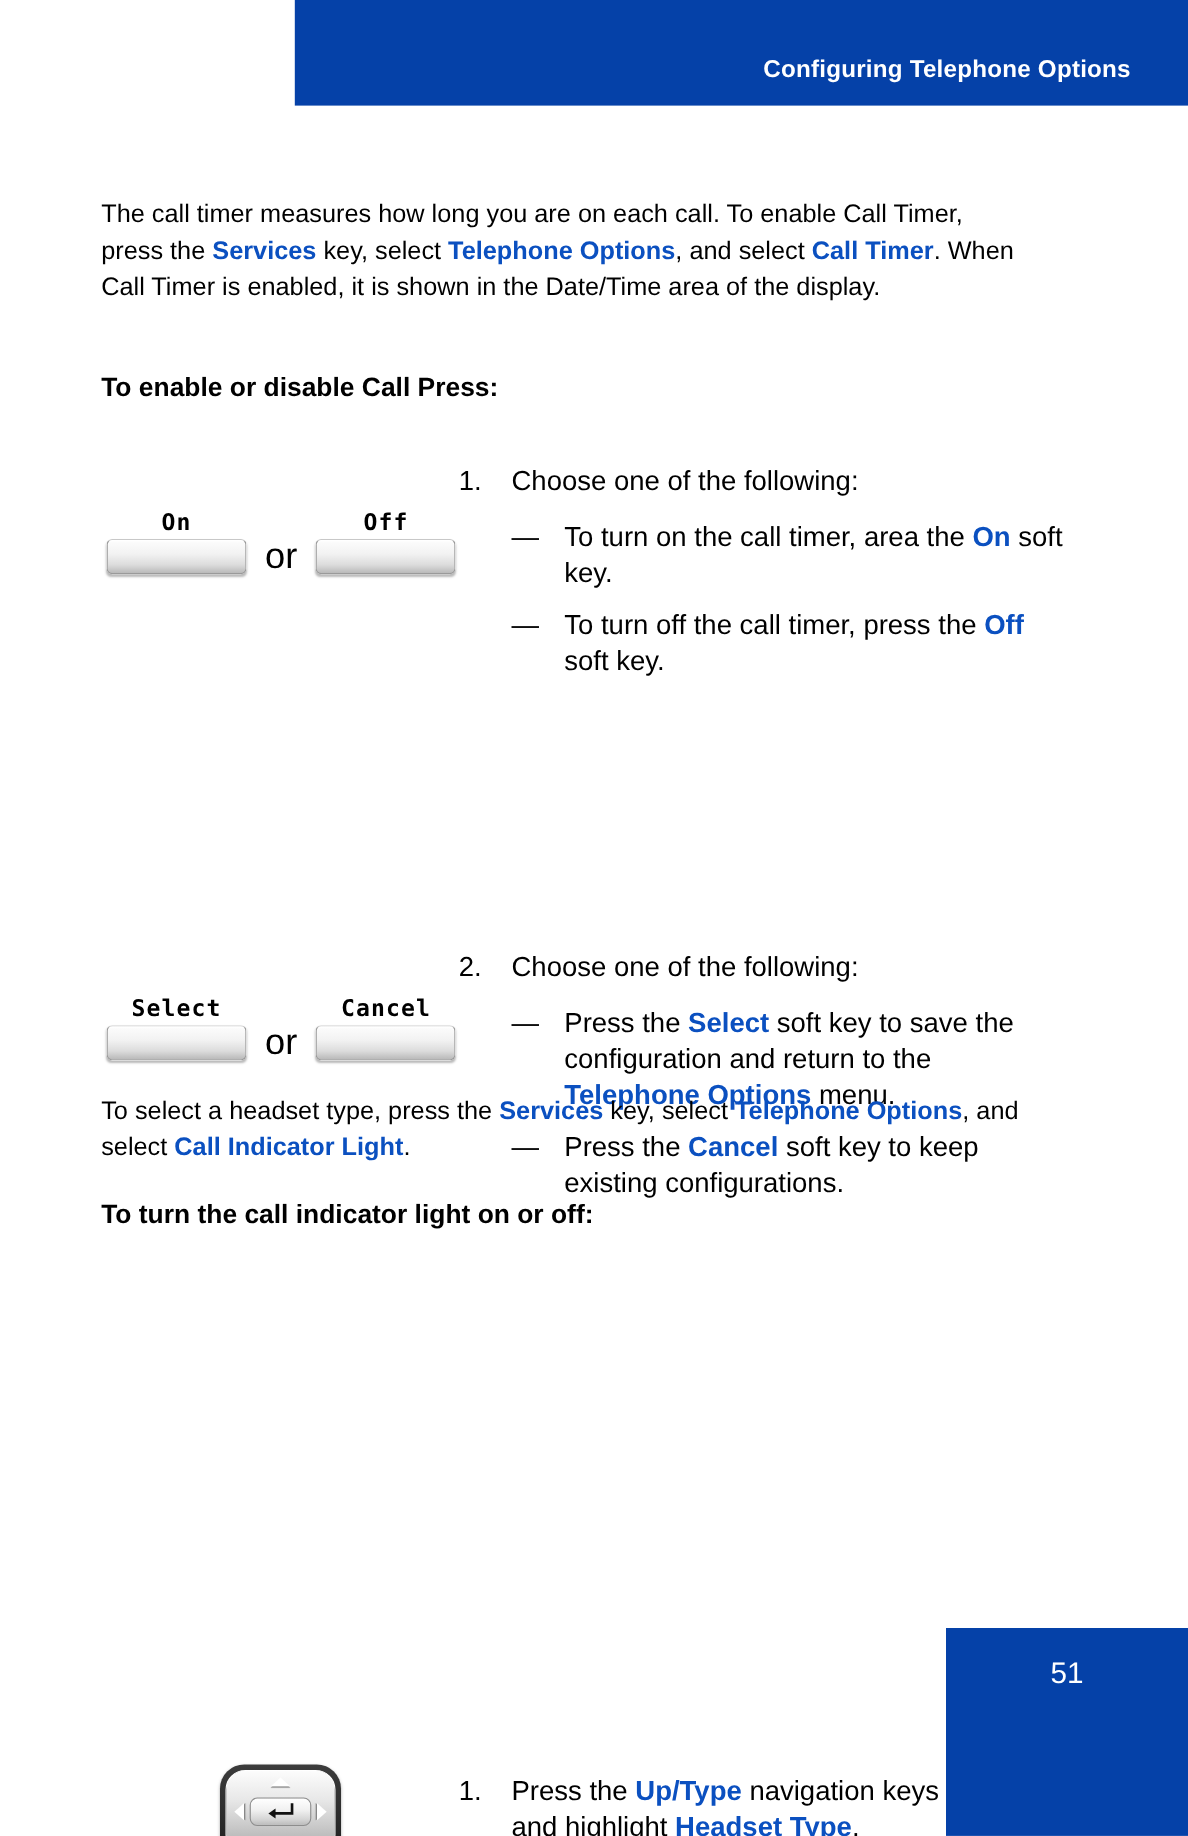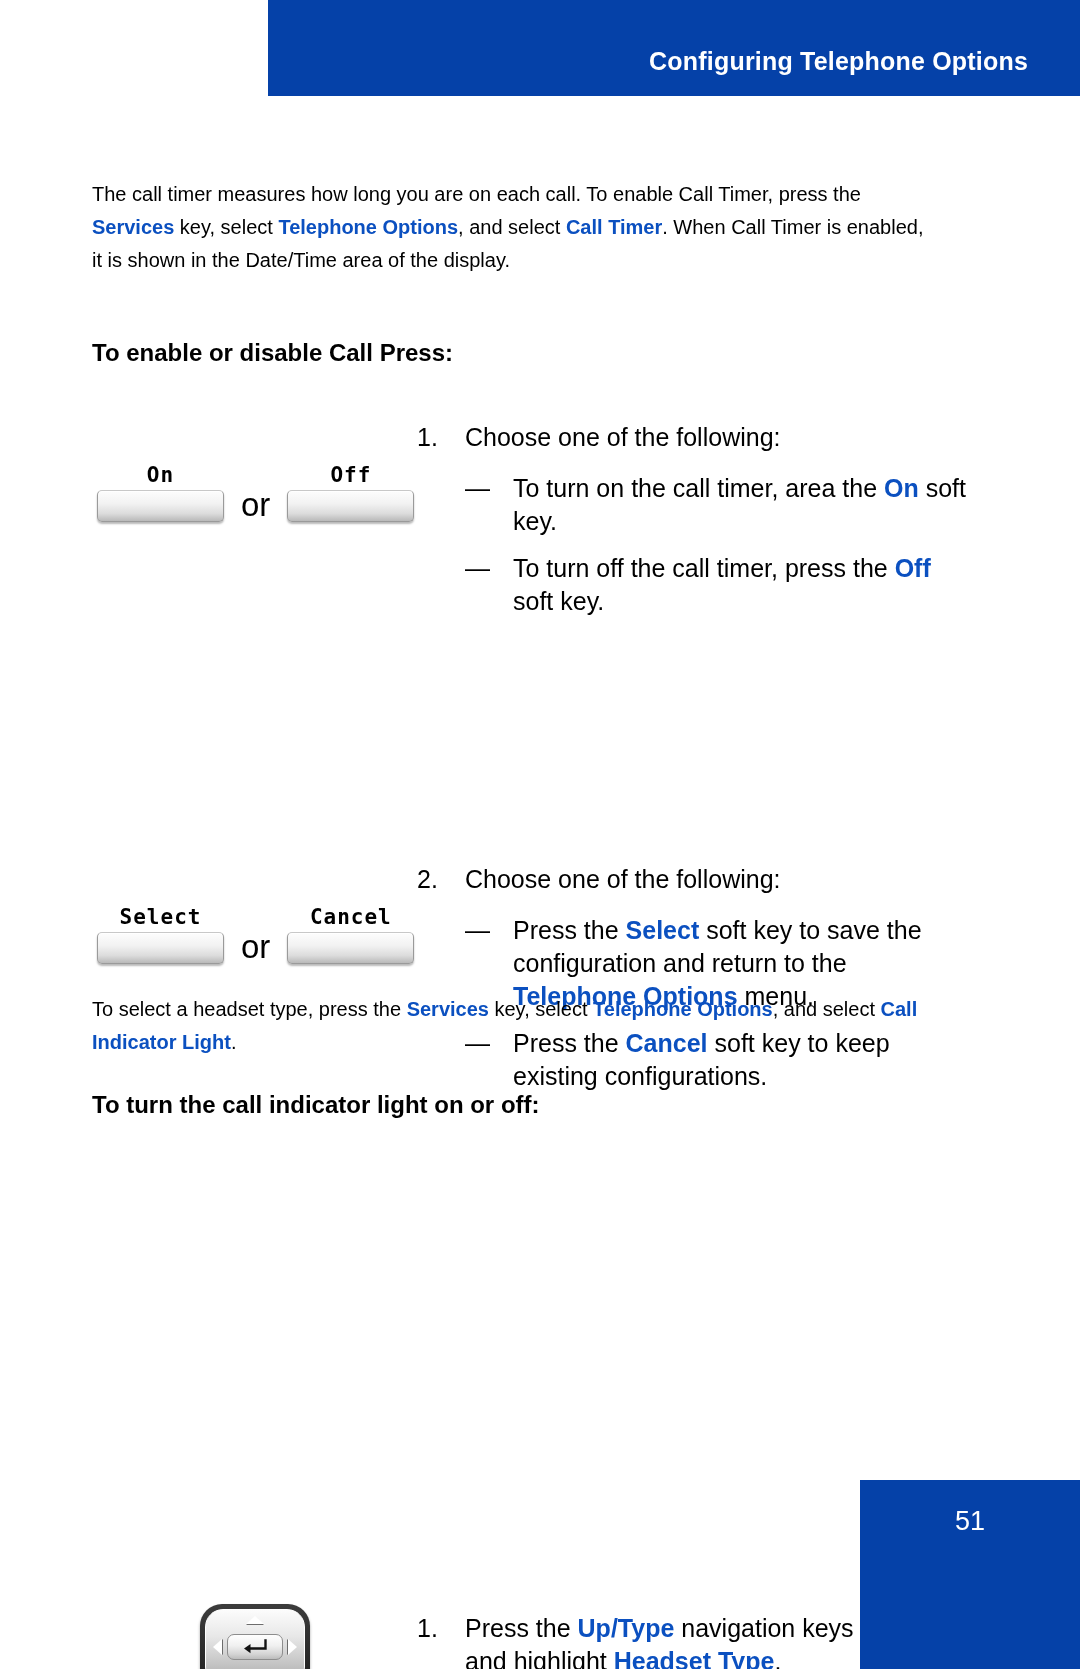--- a/index.html
+++ b/index.html
@@ -20,21 +20,21 @@
     top: 0;
     width: 812px;
     height: 96px;
     background: #0541a8;
     display: flex;
     align-items: flex-end;
     justify-content: flex-end;
   }
   .header-title {
     color: #ffffff;
-    font-size: 25px;
+    font-size: 22px;
     font-weight: bold;
     letter-spacing: 0.2px;
     padding: 0 52px 20px 0;
     white-space: nowrap;
   }
 
   
   .page {
     position: absolute;
     left: 0;
@@ -52,21 +52,21 @@
 
   h1.section-heading {
     color: #1a4fb4;
     font-size: 35px;
     font-weight: bold;
     margin: 0;
     letter-spacing: -0.3px;
   }
 
   p.body-text {
-    font-size: 20px;
+    font-size: 23px;
     line-height: 33px;
     color: #000000;
     margin: 0;
   }
 
   .kw { color: #0b50c0; font-weight: bold; }
 
   p.sub-heading {
     font-size: 24px;
     font-weight: bold;

